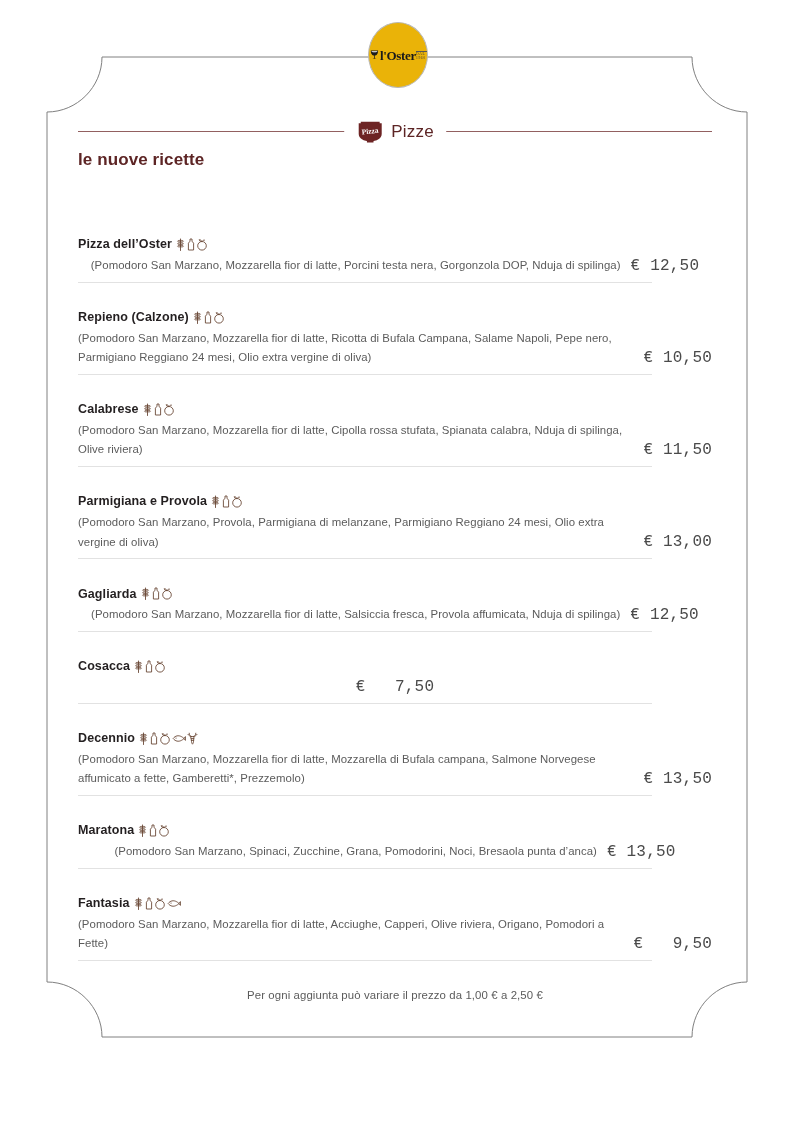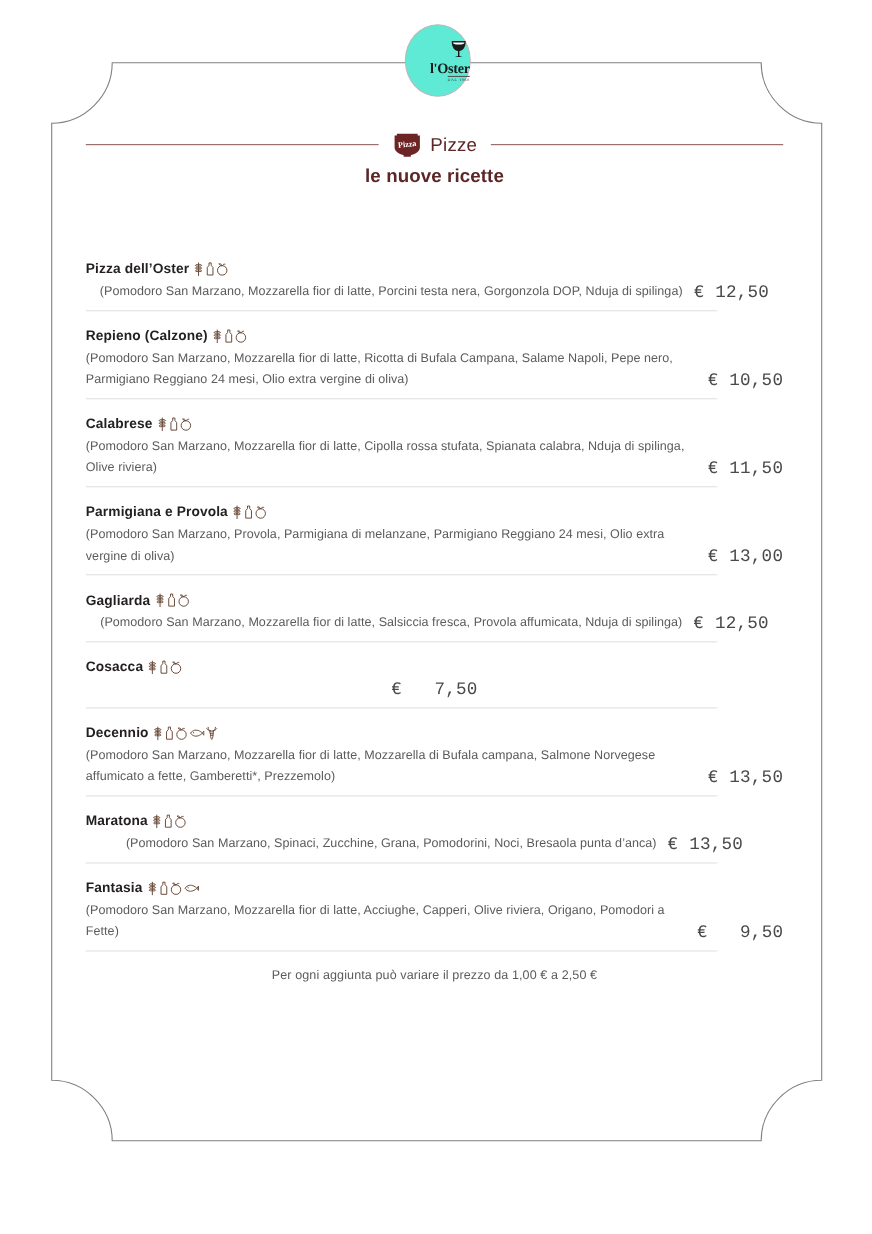--- a/index.html
+++ b/index.html
@@ -27,25 +27,25 @@
 
   
   .logo-badge {
     position: absolute;
     left: 368px;
     top: 22px;
     width: 58px;
     height: 64px;
     border: 1px solid #b9b9b9;
     border-radius: 50%;
-    background: #5eead4;
+    background: #eab308;
     z-index: 5;
     display: flex;
-    flex-direction: column;
-    align-items: flex-end;
+    flex-direction: row;
+    align-items: center;
     justify-content: center;
   }
   .logo-glass { width: 20px; height: 19px; margin-bottom: 1px; }
   .logo-word {
     font-family: "Liberation Serif", serif;
     font-weight: bold;
     font-size: 13px;
     letter-spacing: -0.3px;
     color: #1b1b1b;
     line-height: 1;
@@ -100,35 +100,35 @@
     display:block;
   }
   .section-title {
     font-size: 17px;
     font-weight: normal;
     color: #5d2525;
     letter-spacing: .2px;
     line-height: 1;
   }
   .section-sub {
-    text-align: center;
+    text-align: left;
     font-size: 17px;
     font-weight: bold;
     color: #5d2525;
     letter-spacing: .1px;
     margin-top: 5px;
   }
 
   
   .menu-list { margin-top: 68px; }
 
   .menu-item {
     position: relative;
     padding-bottom: 7px;
-    margin-bottom: 16px;
+    margin-bottom: 28px;
   }
   .item-head {
     display: flex;
     align-items: flex-end;
     gap: 3px;
     margin-bottom: 4px;
   }
   .item-name {
     font-size: 12.5px;
     font-weight: bold;

